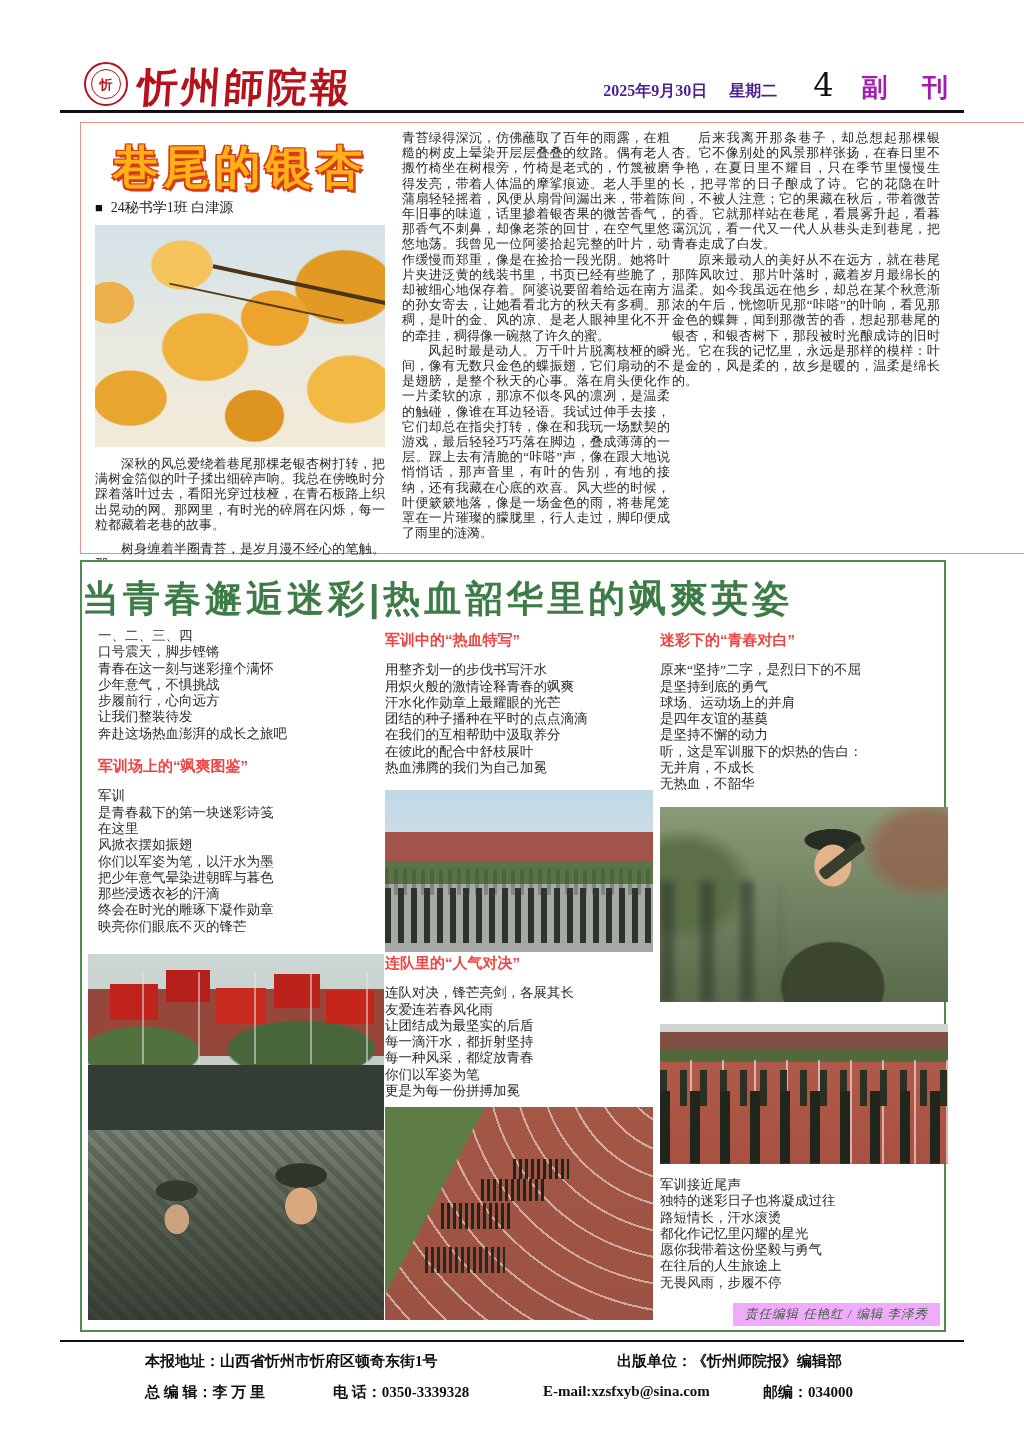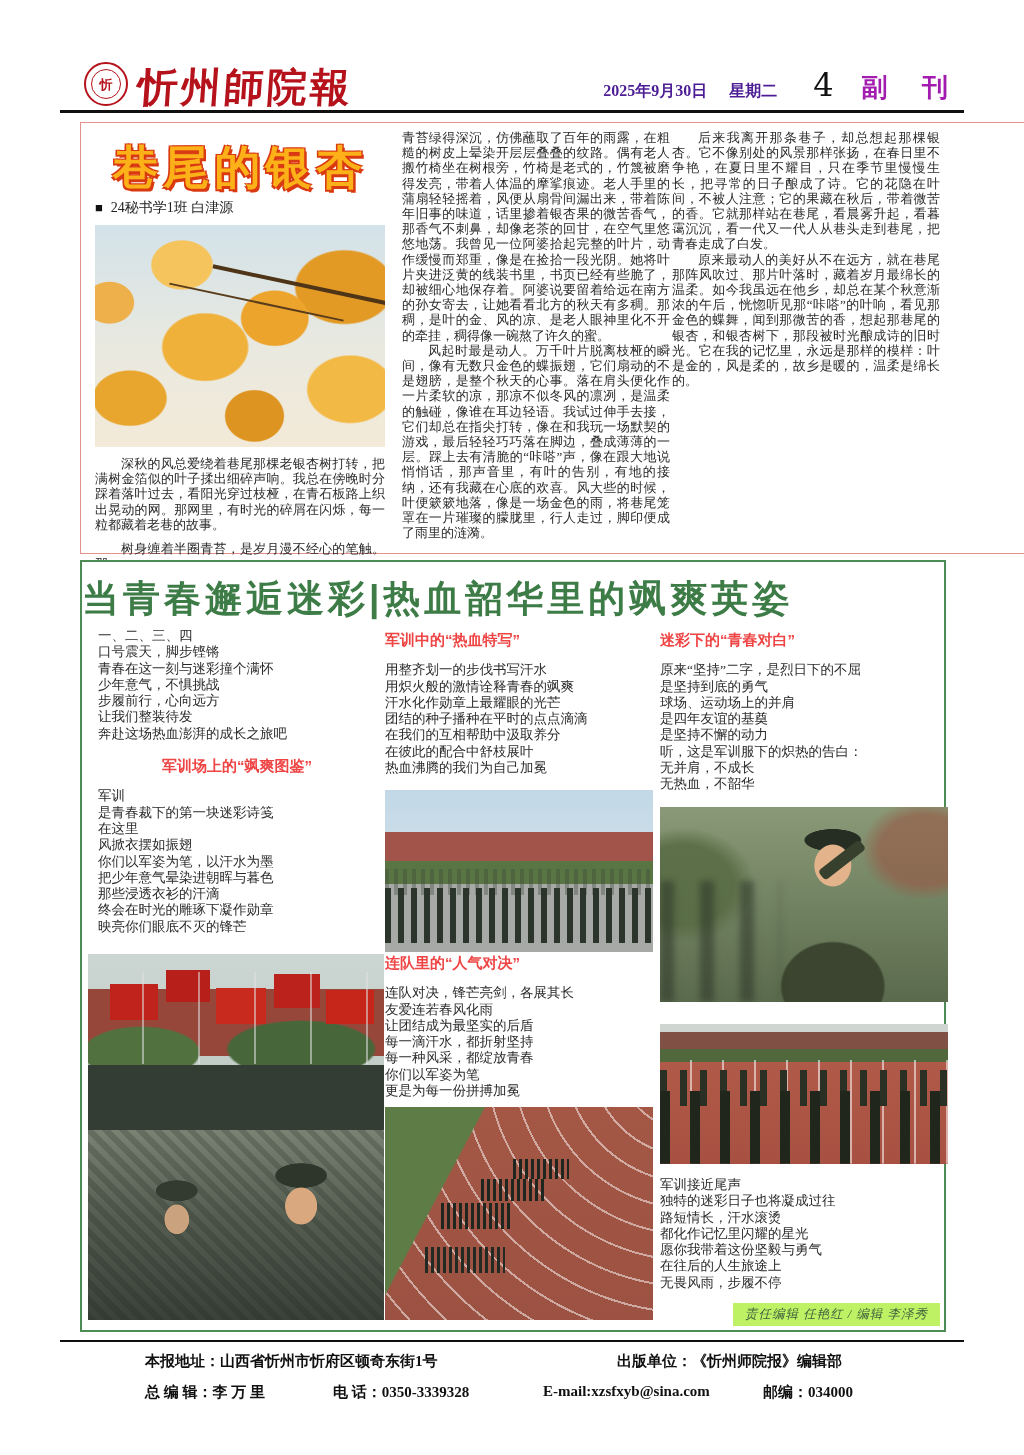--- a/index.html
+++ b/index.html
@@ -88,21 +88,21 @@
   .mil-text { position:absolute; font-size:13.5px; line-height:16.3px; color:#2a2a2a; }
   .mt-left  { left:16px;  top:66px;  width:278px; }
   .mt-mid1  { left:303px; top:70px;  width:268px; }
   .mt-mid2  { left:303px; top:393px; width:268px; }
   .mt-right1{ left:578px; top:70px;  width:288px; }
   .mt-right2{ left:578px; top:615px; width:288px; }
   .subhead {
     font-size:15px; font-weight:900; color:#ef4444; margin-bottom:14px;
     font-family:"Liberation Sans","DejaVu Sans",sans-serif;
   }
-  .mt-left .subhead { margin-top:16px;text-align:center; }
+  .mt-left .subhead { margin-top:16px; }
   .poem-line { white-space:nowrap; }
 
   
   .ph-flags {
     position:absolute; left:6px; top:392px; width:296px; height:176px;
     background:
       linear-gradient(100deg, #c0231b 0 100%) ,
       linear-gradient(100deg, #b7201a 0 100%) ,
       linear-gradient(100deg, #c92a1e 0 100%) ,
       linear-gradient(100deg, #bb221c 0 100%) ,
@@ -185,21 +185,21 @@
       repeating-linear-gradient(90deg, #20261c 0 10px, transparent 10px 30px),
       repeating-linear-gradient(90deg, #2a3124 0 7px, transparent 7px 20px),
       repeating-linear-gradient(90deg, transparent 0 30px, rgba(255,255,255,.55) 30px 32px),
       linear-gradient(180deg, #cfd6d2 0 6%, #815045 6% 18%, #50683c 18% 27%, transparent 27%),
       linear-gradient(180deg, #b05a49 25%, #a85142 100%);
     background-repeat:no-repeat;
     background-size:100% 52%,100% 26%,100% 74%,100% 100%,100% 100%;
     background-position:0 100%,0 46px,0 100%,0 0,0 0;
   }
   .credit {
-    position:absolute; right:4px; top:741px; background:#bef264; color:#3c5c3d;
+    position:absolute; right:4px; top:741px; background:#f0abfc; color:#3c5c3d;
     font-size:12.5px; letter-spacing:1px; padding:3px 12px; font-style:italic;
   }
 
   
   .footer-rule { position:absolute; left:60px; top:1340px; width:904px; height:2px; background:#101010; }
   .foot { position:absolute; font-size:15px; font-weight:bold; color:#101010; white-space:nowrap; }
   .f-a  { left:145px; top:1352px; }
   .f-b  { left:617px; top:1352px; }
   .f-c  { left:145px; top:1383px; }
   .f-d  { left:333px; top:1383px; }

